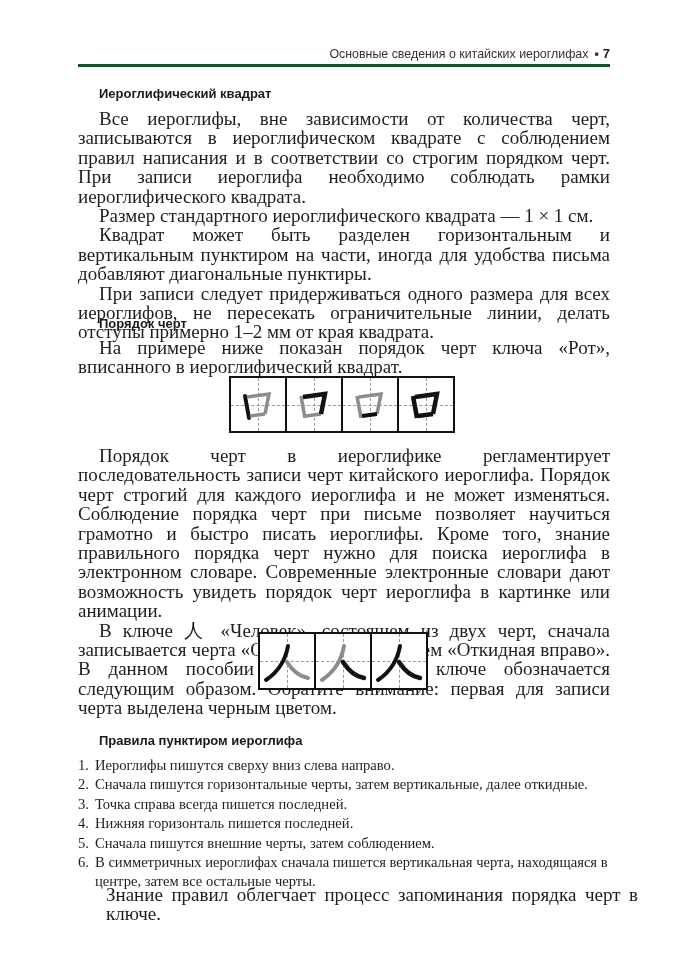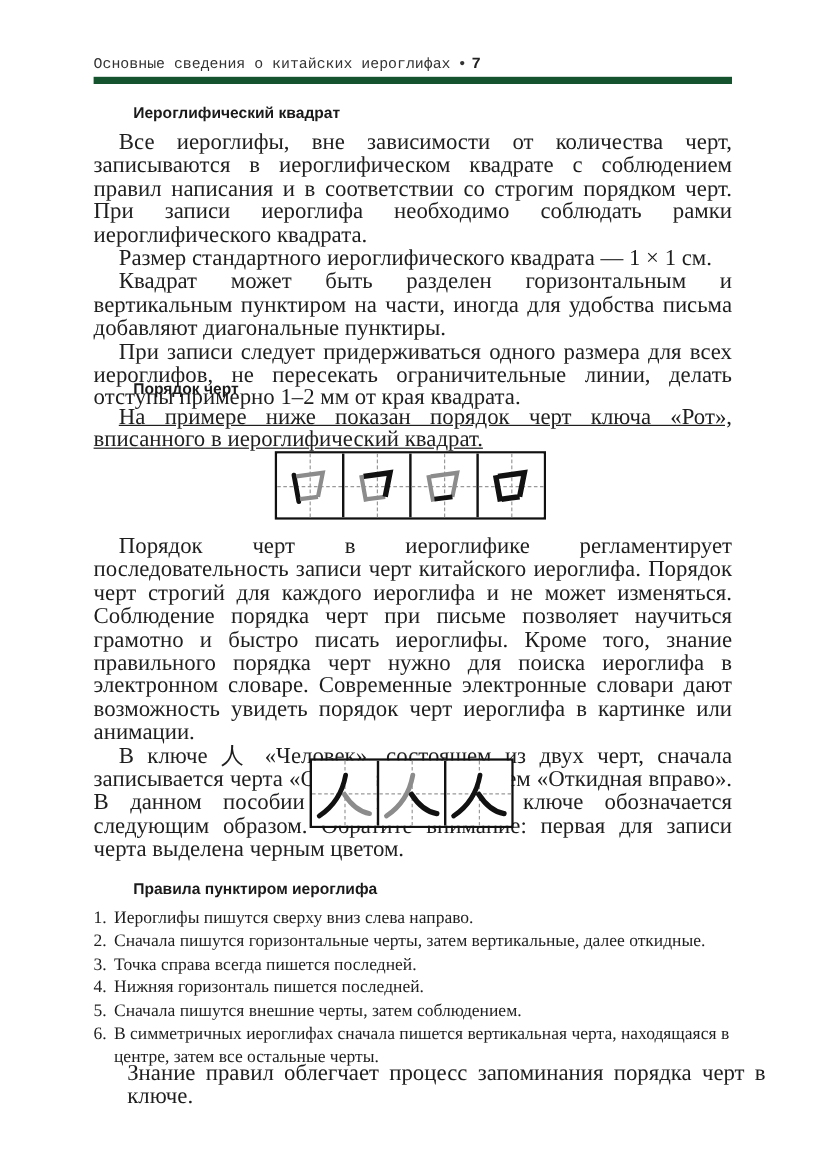--- a/index.html
+++ b/index.html
@@ -2,29 +2,29 @@
 <html><head>
 <meta charset="utf-8">
 <style>
   html, body { margin: 0; padding: 0; }
   body {
     width: 684px; height: 970px; background: #ffffff; position: relative; overflow: hidden;
     font-family: "Liberation Serif", "DejaVu Serif", serif; color: #1e1e1e;
   }
   .running-head {
     position: absolute; left: 78px; top: 45px; width: 532px; height: 19px;
-    border-bottom: 6px solid #14532d;
-    text-align: left; font-family: Liberation Mono, monospace; font-size: 12.4px; color: #333;
+    border-bottom: 3px solid #14532d;
+    text-align: right; font-family: Liberation Sans, sans-serif; font-size: 12.4px; color: #333;
     line-height: 17px;
   }
   .running-head .bullet { margin: 0 4px 0 6px; font-weight: bold; }
   .running-head .pnum { font-weight: bold; font-size: 13px; color: #222; }
   .h {
     position: absolute; left: 99px; font-family: "Liberation Sans", "DejaVu Sans", sans-serif;
-    font-weight: bold; font-size: 13px; color: #1a1a1a; margin-left: 12px;
+    font-weight: bold; font-size: 13px; color: #1a1a1a;
   }
   .block {
     position: absolute; left: 78px; width: 532px; font-size: 19px; line-height: 19.4px;
     text-align: justify;
   }
   .block p { margin: 0; text-indent: 21px; }
   .ol { position: absolute; left: 78px; width: 532px; font-size: 14.6px; line-height: 19.4px; }
   .ol .li { position: relative; padding-left: 17px; }
   .ol .li .n { position: absolute; left: 0; top: 0; }
   .grid-row { position: absolute; display: flex; border: 2px solid #111; }
@@ -45,21 +45,21 @@
 
 <div class="h" style="top:86px;">Иероглифический квадрат</div>
 <div class="block" style="top:109px;">
   <p>Все иероглифы, вне зависимости от количества черт, записываются в иероглифическом квадрате с соблюдением правил написания и в соответствии со строгим порядком черт. При записи иероглифа необходимо соблюдать рамки иероглифического квадрата.</p>
   <p>Размер стандартного иероглифического квадрата — 1 × 1 см.</p>
   <p>Квадрат может быть разделен горизонтальным и вертикальным пунктиром на части, иногда для удобства письма добавляют диагональные пунктиры.</p>
   <p>При записи следует придерживаться одного размера для всех иероглифов, не пересекать ограничительные линии, делать отступы примерно 1–2 мм от края квадрата.</p>
 </div>
 
 <div class="h" style="top:316px;">Порядок черт</div>
-<div class="block" style="top:338px;text-decoration:underline;">
+<div class="block" style="top:338px;">
   <p>На примере ниже показан порядок черт ключа «Рот», вписанного в иероглифический квадрат.</p>
 </div>
 
 <div class="grid-row" style="left:229px; top:376px;">
   <div class="cell" style="width:54px;height:53px;">
     <div class="dv"></div>
       <div class="dh"></div>
     <svg viewBox="0 0 54 53">
       <path d="M14 18 L18 40" stroke="#111" stroke-width="4" fill="none" stroke-linecap="round"></path>
       <path d="M16 19 L38 16 L34 36 M19 38 L34 36" stroke="#8c8c8c" stroke-width="3.5" fill="none"></path>

